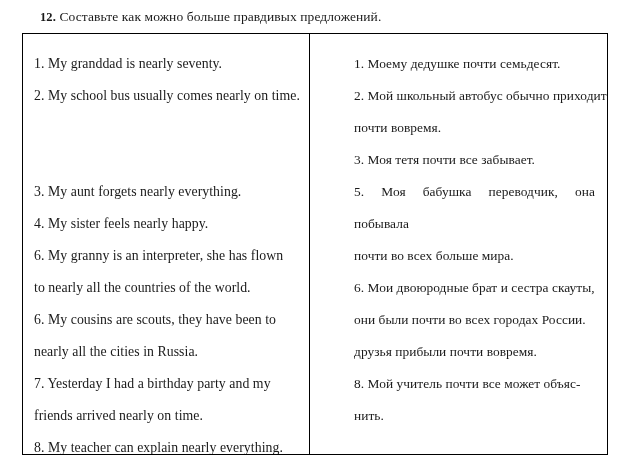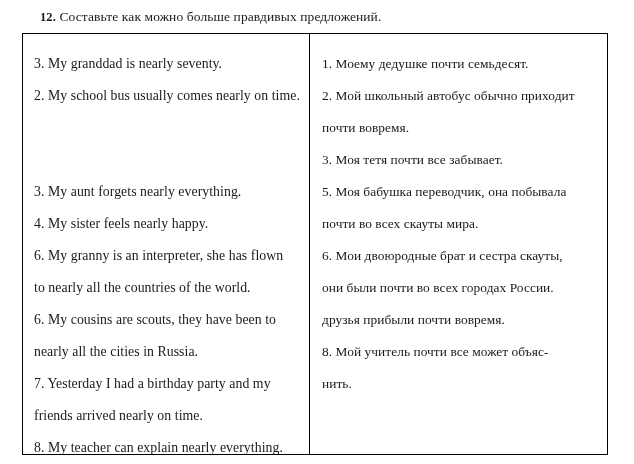--- a/index.html
+++ b/index.html
@@ -85,20 +85,21 @@
   }
   
   #col-english .sent {
     font-family: "Liberation Serif", "DejaVu Serif", serif;
     font-size: 13.8px;
   }
   
   #col-russian .sent {
     font-family: "Liberation Serif", "DejaVu Serif", serif;
     font-size: 13.4px;
+    margin-left: 32px;
   }
   .sent.justify {
     text-align: justify;
     text-align-last: left;
   }
   .sent.nowrapline {
     white-space: nowrap;
   }
   
   .spacer-line {
@@ -114,21 +115,21 @@
 
   <div id="exercise-heading">
     <span class="num">12.</span>
     <span class="ttl">Составьте как можно больше правдивых предложений.</span>
   </div>
 
   <div id="answer-table">
 
     <div class="tcol" id="col-english">
       <div class="sent-list">
-        <p class="sent nowrapline">3. My granddad is nearly seventy.</p>
+        <p class="sent nowrapline">1. My granddad is nearly seventy.</p>
         <p class="sent nowrapline">2. My school bus usually comes nearly on time.</p>
         <div class="spacer-line">&nbsp;</div>
         <div class="spacer-line">&nbsp;</div>
         <p class="sent nowrapline">3. My aunt forgets nearly everything.</p>
         <p class="sent nowrapline">4. My sister feels nearly happy.</p>
         <p class="sent nowrapline">6. My granny is an interpreter, she has flown</p>
         <p class="sent nowrapline">to nearly all the countries of the world.</p>
         <p class="sent justify">6. My cousins are scouts, they have been to</p>
         <p class="sent nowrapline">nearly all the cities in Russia.</p>
         <p class="sent justify">7. Yesterday I had a birthday party and my</p>
@@ -137,21 +138,21 @@
       </div>
     </div>
 
     <div class="tcol" id="col-russian">
       <div class="sent-list">
         <p class="sent nowrapline">1. Моему дедушке почти семьдесят.</p>
         <p class="sent nowrapline">2. Мой школьный автобус обычно приходит</p>
         <p class="sent nowrapline">почти вовремя.</p>
         <p class="sent nowrapline">3. Моя тетя почти все забывает.</p>
         <p class="sent justify">5. Моя бабушка переводчик, она побывала</p>
-        <p class="sent nowrapline">почти во всех скауты мира.</p>
+        <p class="sent nowrapline">почти во всех больше мира.</p>
         <p class="sent justify">6. Мои двоюродные брат и сестра скауты,</p>
         <p class="sent nowrapline">они были почти во всех городах России.</p>
         <p class="sent nowrapline">друзья прибыли почти вовремя.</p>
         <p class="sent justify">8. Мой учитель почти все может объяс-</p>
         <p class="sent nowrapline">нить.</p>
       </div>
     </div>
 
   </div>
 </div>

